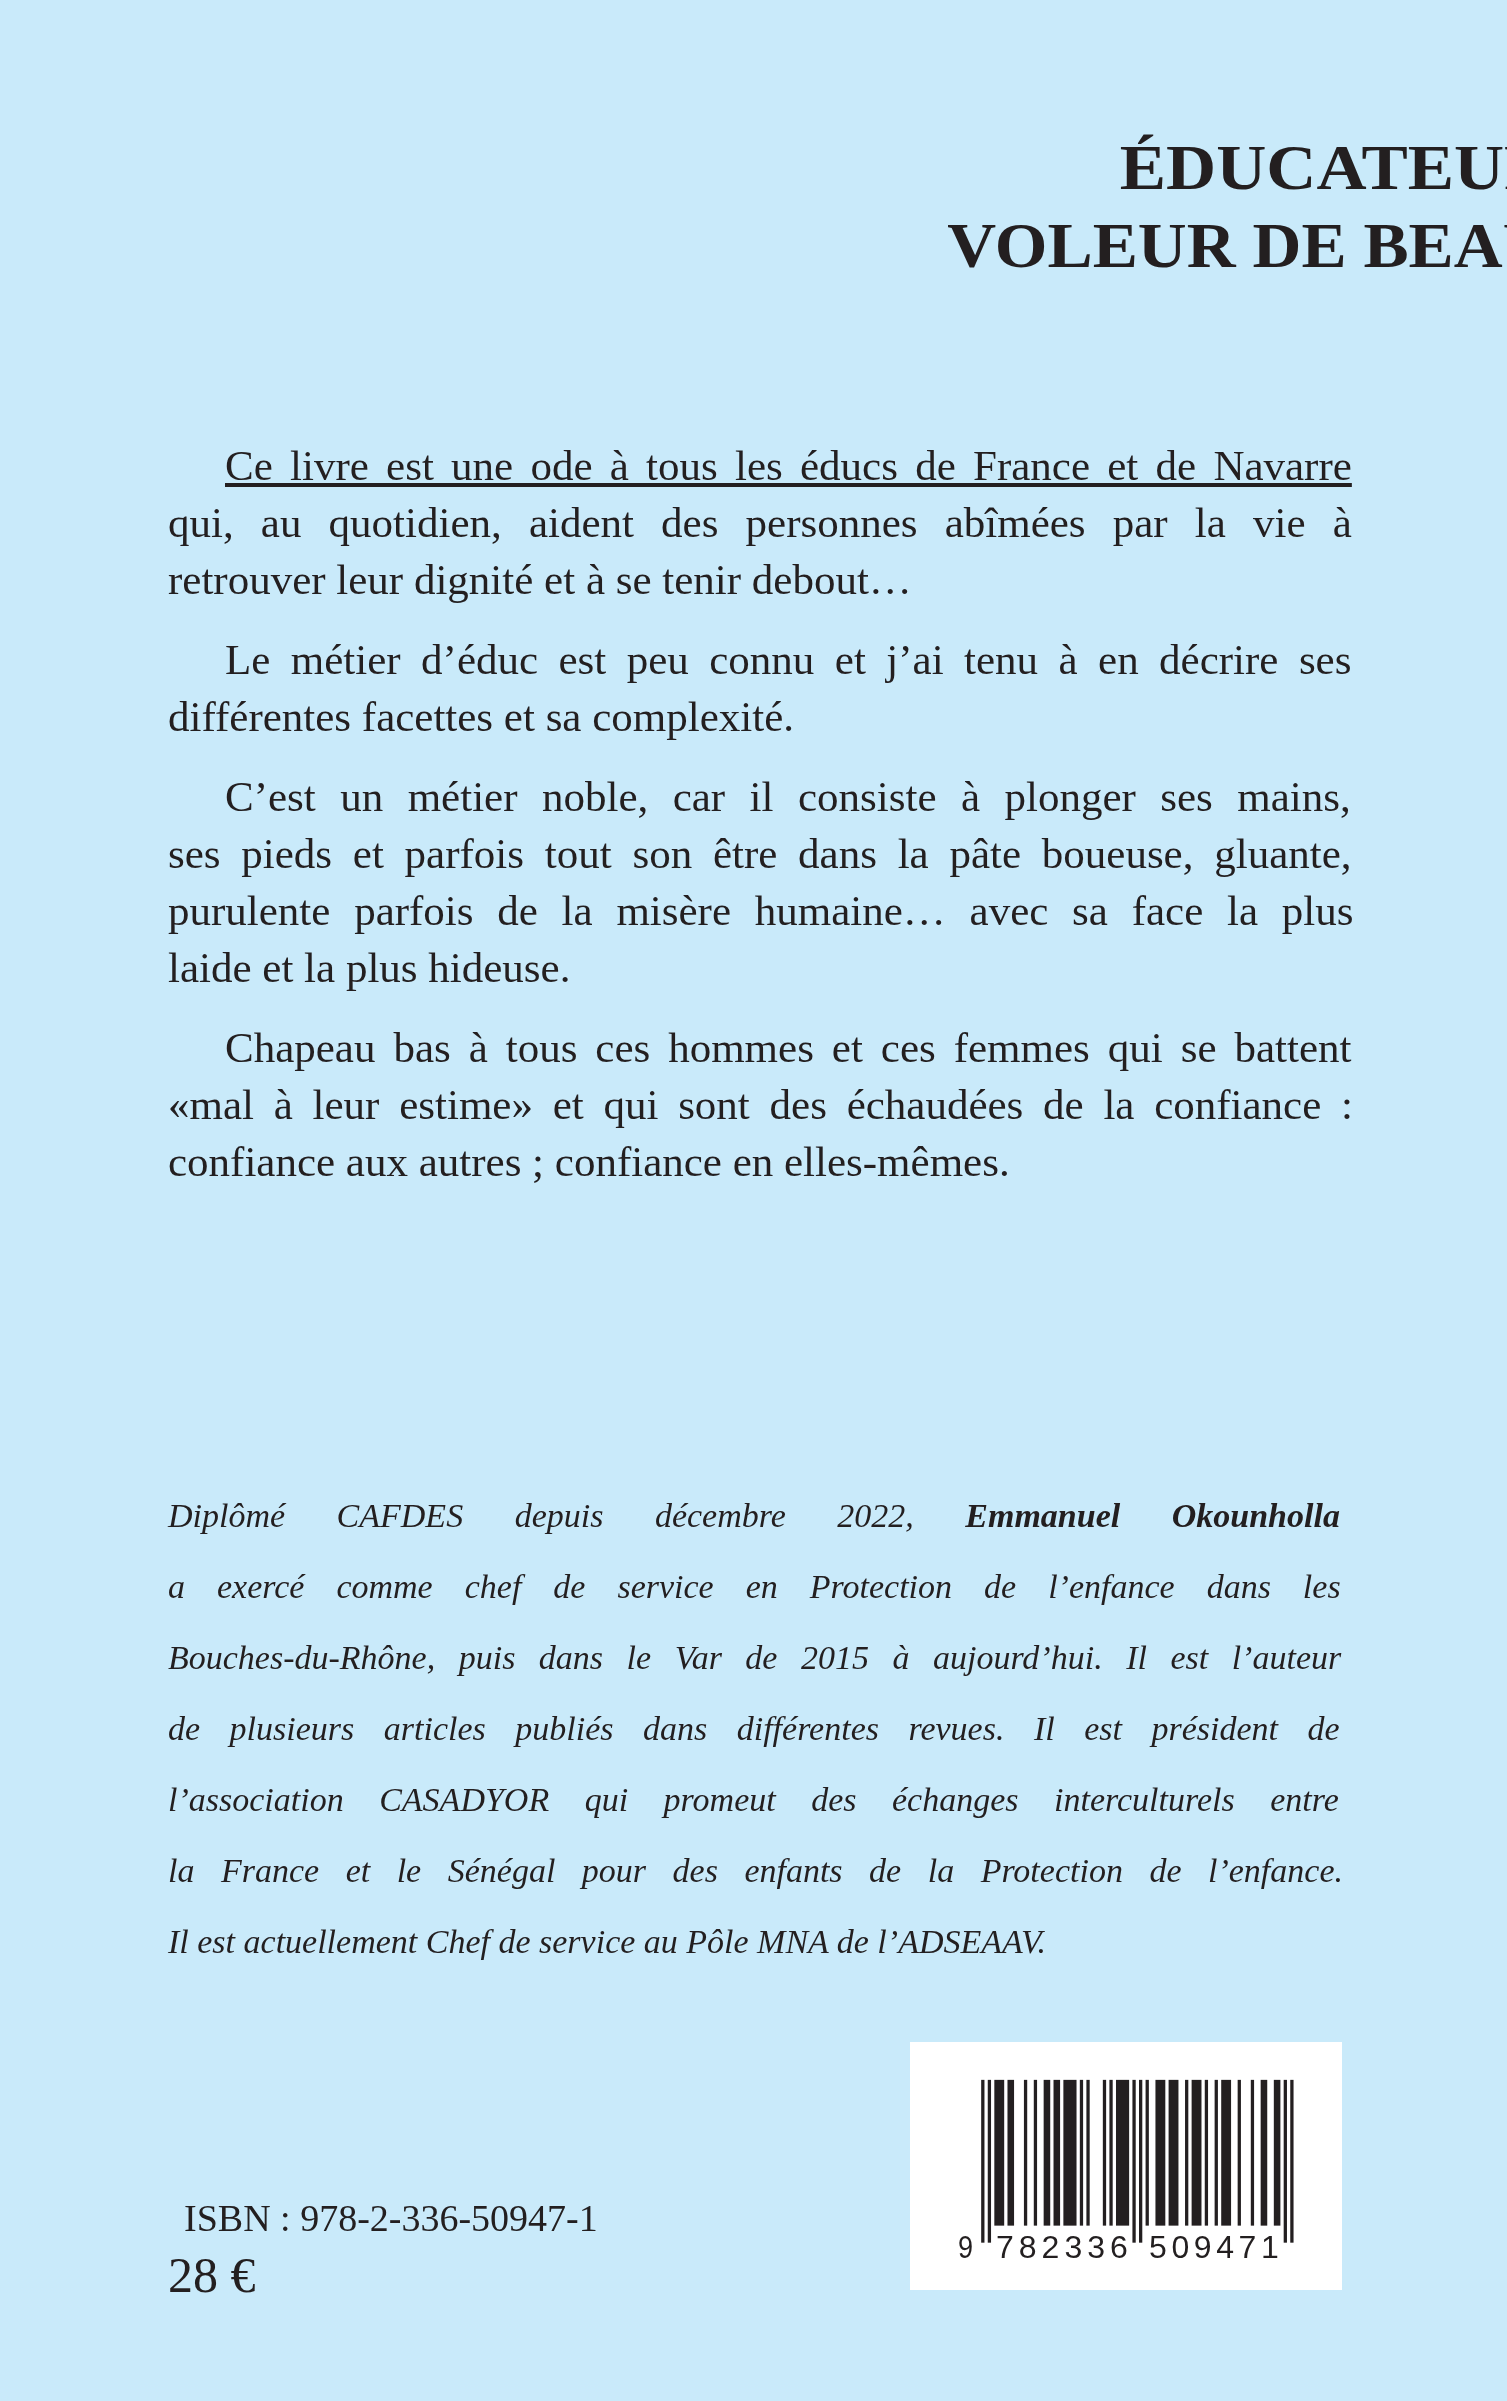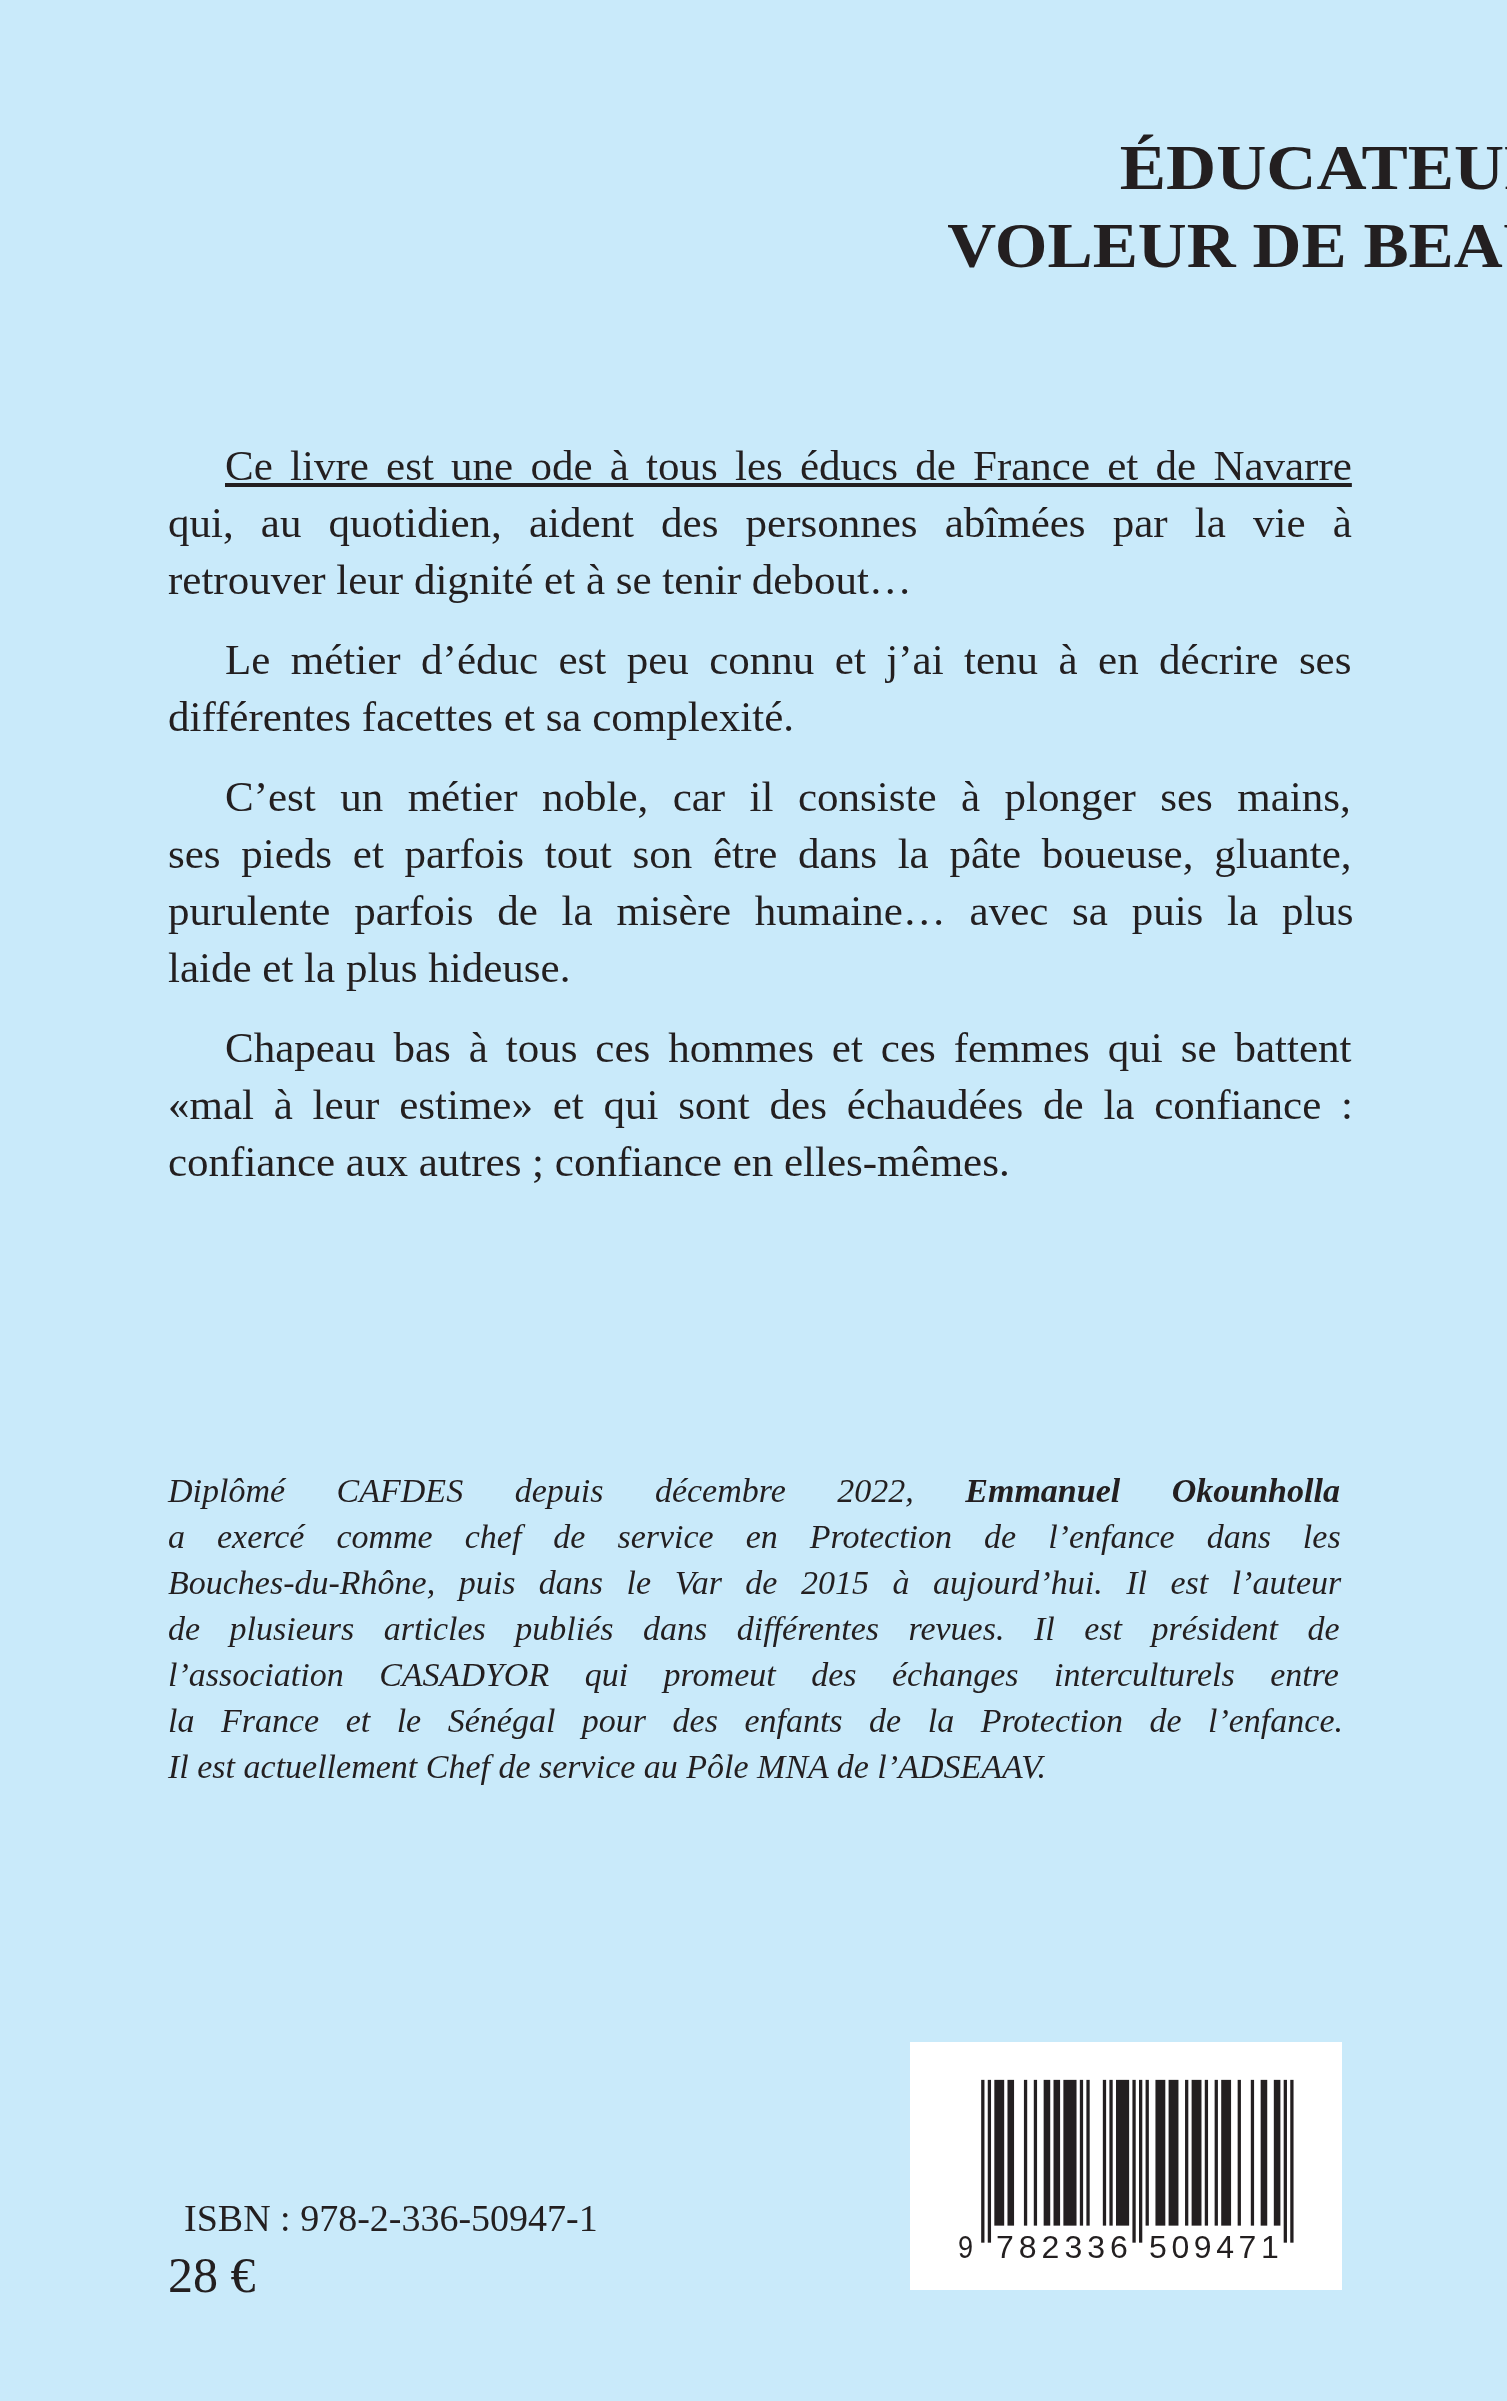--- a/index.html
+++ b/index.html
@@ -61,21 +61,21 @@
 
   
   .bio {
     left: 168px;
     top: 1468px;
     width: 1174px;
     font-size: 34px;
     line-height: 46px;
     font-style: italic;
   }
-  .bio .line { height: 46px; width: 1174px; }
+  .bio .line { height: 46px; width: 1174px; margin-top: 25px; }
   .bio b { font-weight: bold; }
 
   
   .isbn {
     left: 184px;
     top: 2199px;
     font-size: 38px;
     line-height: 38px;
     white-space: nowrap;
   }
@@ -123,21 +123,21 @@
     <div class="line"><span class="line-inner" style="word-spacing: 16.4px;">qui, au quotidien, aident des personnes abîmées par la vie à</span></div>
     <div class="line"><span class="line-inner">retrouver leur dignité et à se tenir debout…</span></div>
   </div>
   <div class="para">
     <div class="line indent"><span class="line-inner" style="word-spacing: 9.7px;">Le métier d’éduc est peu connu et j’ai tenu à en décrire ses</span></div>
     <div class="line"><span class="line-inner">différentes facettes et sa complexité.</span></div>
   </div>
   <div class="para">
     <div class="line indent"><span class="line-inner" style="word-spacing: 13.7px;">C’est un métier noble, car il consiste à plonger ses mains,</span></div>
     <div class="line"><span class="line-inner" style="word-spacing: 10px;">ses pieds et parfois tout son être dans la pâte boueuse, gluante,</span></div>
-    <div class="line"><span class="line-inner" style="word-spacing: 13px;">purulente parfois de la misère humaine… avec sa puis la plus</span></div>
+    <div class="line"><span class="line-inner" style="word-spacing: 13px;">purulente parfois de la misère humaine… avec sa face la plus</span></div>
     <div class="line"><span class="line-inner">laide et la plus hideuse.</span></div>
   </div>
   <div class="para">
     <div class="line indent"><span class="line-inner" style="word-spacing: 7.2px;">Chapeau bas à tous ces hommes et ces femmes qui se battent</span></div>
     <div class="line"><span class="line-inner" style="word-spacing: 9px;">«mal à leur estime» et qui sont des échaudées de la confiance :</span></div>
     <div class="line"><span class="line-inner">confiance aux autres ; confiance en elles-mêmes.</span></div>
   </div>
 </div>
 
 <div class="abs bio">

